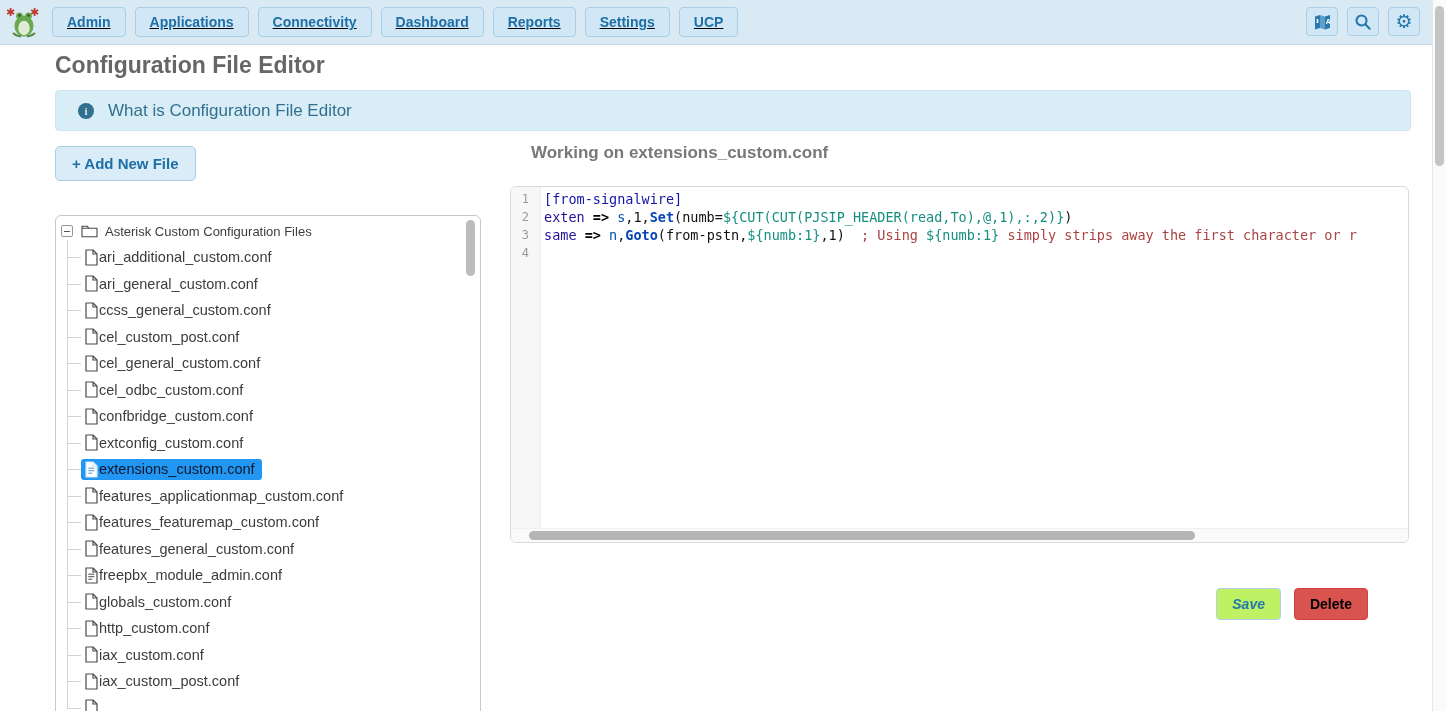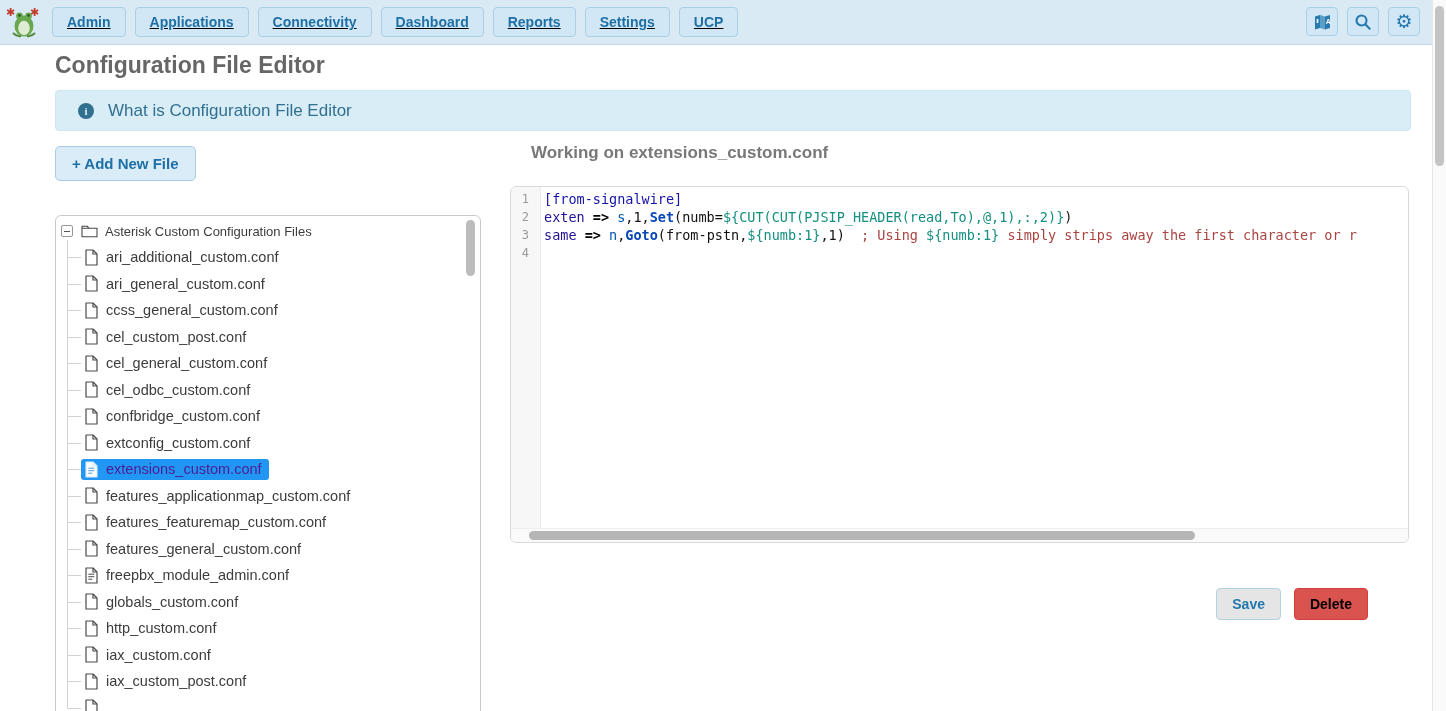--- a/index.html
+++ b/index.html
@@ -87,24 +87,24 @@
   .root-folder { margin-left:8px; display:flex; flex:0 0 auto; }
   .root-label { margin-left:7px; font-size:13px; color:#3c3c3c; }
   .tree-children { position:relative; }
   .tree-children .vline {
     position:absolute; left:11px; top:-4px; bottom:13px; width:1px; background:#d2d2d2;
   }
   .file-row { height:26.5px; display:flex; align-items:center; padding-left:25px; position:relative; cursor:pointer; }
   .file-row::before {
     content:""; position:absolute; left:11px; top:13px; width:14px; height:1px; background:#d2d2d2;
   }
-  .node { display:flex; align-items:center; gap:7px; padding:2px 7px 2px 3px; border-radius:3px; }
+  .node { display:flex; align-items:center; padding:2px 7px 2px 3px; border-radius:3px; }
   .node.selected { background:#2196f3; }
   .node .fname { font-size:14.5px; color:#3c3c3c; white-space:nowrap; }
-  .node.selected .fname { color:#4c1d95; }
+  .node.selected .fname { color:#0f172a; }
   .ficon { display:flex; flex:0 0 auto; }
 
   
   .working-heading {
     position:absolute; left:510px; top:143px;
     font-size:17px; font-weight:bold; color:#787878;margin-left:21px;
   }
   .editor {
     position:absolute; left:510px; top:186px; width:899px; height:357px;
     background:#ffffff; border:1px solid #d9d9d9; border-radius:6px;
@@ -140,21 +140,21 @@
     position:absolute; left:18px; top:2px; width:666px; height:9px;
     background:#b5b5b5; border-radius:5px;
   }
 
   
   .action-row {
     position:absolute; left:510px; top:588px; width:899px;
     display:flex; justify-content:flex-end; gap:13px; padding-right:41px;
   }
   .btn { border-radius:4px; font-size:14px; font-weight:bold; padding:7px 15px; cursor:pointer; }
-  .btn-save { background:#e5e5e5; border:1px solid #b0d2e5; color:#2478ad; }
+  .btn-save { background:#bef264; border:1px solid #b0d2e5; color:#2478ad;font-style:italic; }
   .btn-delete { background:#d9534f; border:1px solid #d43f3a; color:#000000; }
 </style>
 </head>
 <body>
 
 <div class="navbar">
   <div class="logo">
     <svg width="36" height="36" viewBox="0 0 36 36">
       <text x="0" y="12" font-size="11" fill="#c0392b">✱</text>
       <text x="24" y="12" font-size="11" fill="#c0392b">✱</text>

